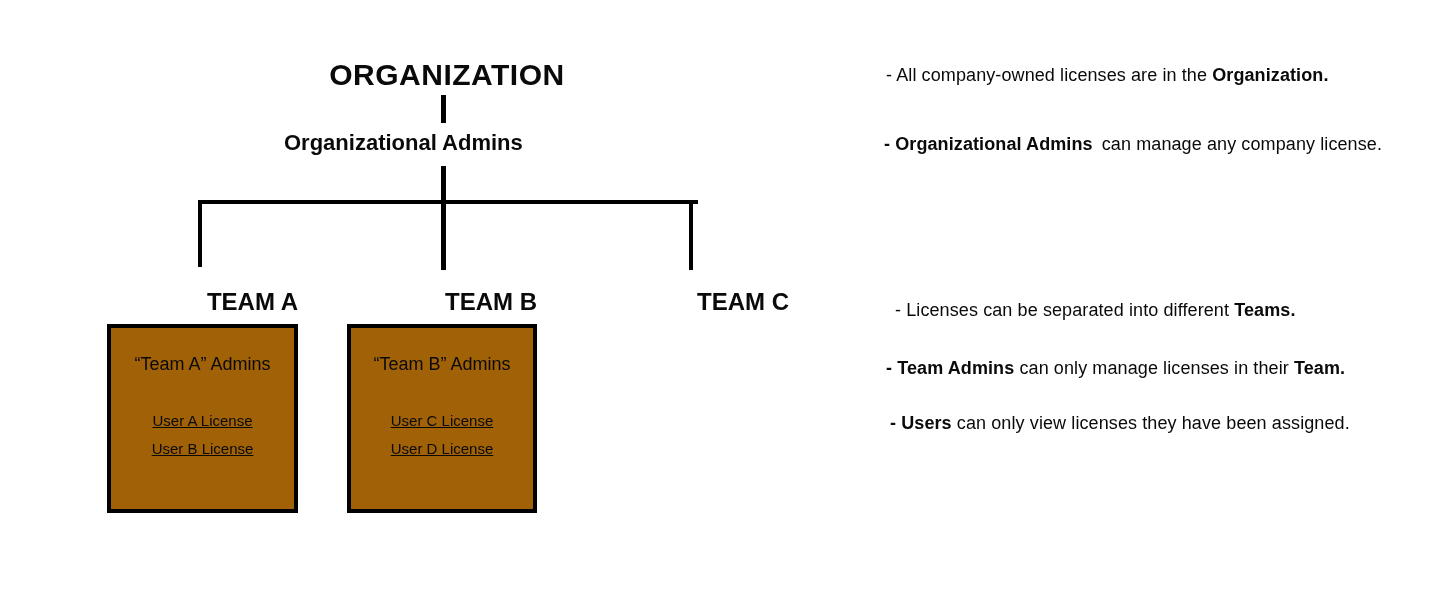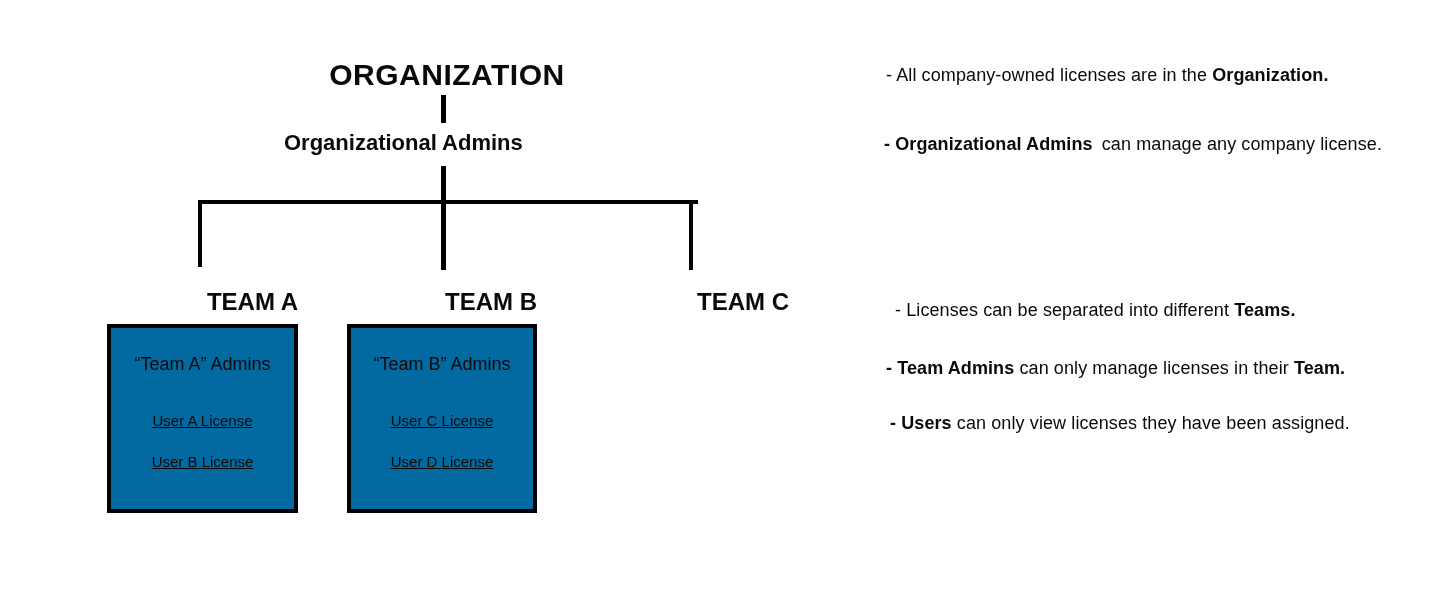--- a/index.html
+++ b/index.html
@@ -40,39 +40,39 @@
     text-align: right;
     font-size: 24px; font-weight: 700;
     line-height: 24px;
     white-space: nowrap;
   }
   .team-box {
     position: relative;
     margin-top: 10px;
     height: 181px;
     border: 4px solid #000000;
-    background: #0369a1;
+    background: #a16207;
   }
   .team-admins {
     position: absolute;
     top: 26px; left: 0; right: 0;
     text-align: center;
     font-size: 18px; font-weight: 400;
     white-space: nowrap;
   }
   .license {
     position: absolute;
     left: 0; right: 0;
     text-align: center;
     font-size: 15px; font-weight: 400;
     white-space: nowrap;
     text-decoration: underline;
   }
   .license-1 { top: 84px; }
-  .license-2 { top: 125px; }
+  .license-2 { top: 112px; }
 
   
   .note {
     position: absolute;
     left: 884px;
     font-size: 18px;
     letter-spacing: 0.1px;
     white-space: nowrap;
   }
   .note .b { font-weight: 700; }

